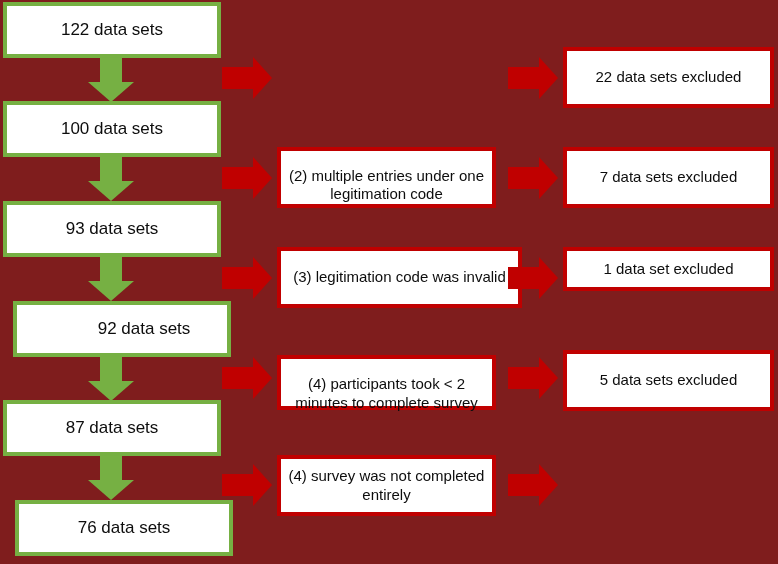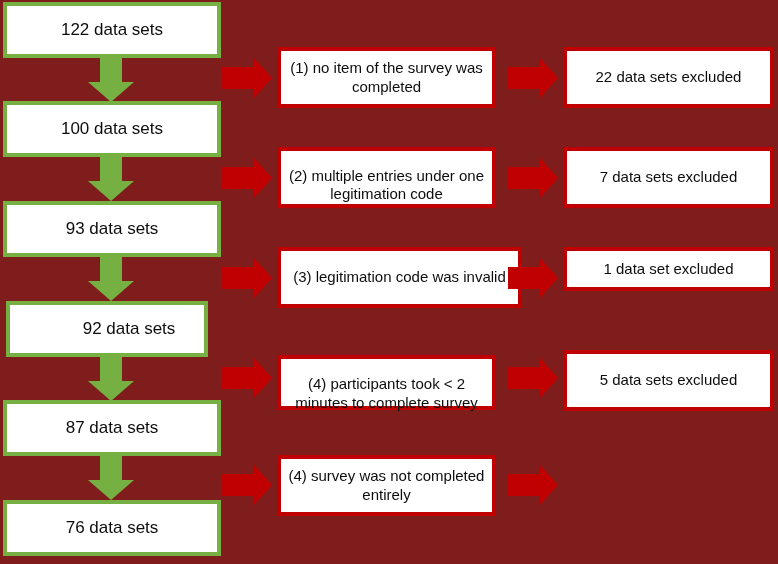--- a/index.html
+++ b/index.html
@@ -135,48 +135,45 @@
 
   <div class="green-box" style="left:3px; top:201px; width:218px; height:56px;">
     <span>93 data sets</span>
   </div>
 
   <div class="green-arrow" style="left:86px; top:257px; width:50px; height:44px;">
     <div class="shaft"></div>
     <div class="head"></div>
   </div>
 
-  <div class="green-box" style="left:6px; top:301px; width:202px; height:56px;padding-left:44px;">
+  <div class="green-box" style="left:13px; top:301px; width:218px; height:56px;padding-left:44px;">
     <span>92 data sets</span>
   </div>
 
   <div class="green-arrow" style="left:86px; top:357px; width:50px; height:44px;">
     <div class="shaft"></div>
     <div class="head"></div>
   </div>
 
   <div class="green-box" style="left:3px; top:400px; width:218px; height:56px;">
     <span>87 data sets</span>
   </div>
 
   <div class="green-arrow" style="left:86px; top:456px; width:50px; height:44px;">
     <div class="shaft"></div>
     <div class="head"></div>
   </div>
 
-  <div class="green-box" style="left:3px; top:500px; width:218px; height:56px;text-align:center;">
+  <div class="green-box" style="left:15px; top:500px; width:218px; height:56px;text-align:center;">
     <span>76 data sets</span>
   </div>
 
   <div class="red-arrow" style="left:222px; top:57px; width:50px; height:42px;">
     <div class="shaft"></div>
     <div class="head"></div>
-  </div>
-  <div class="red-box" style="left:277px; top:47px; width:219px; height:61px;">
-    <span class="txt">(1) no item of the survey was completed</span>
   </div>
   <div class="red-arrow" style="left:508px; top:57px; width:50px; height:42px;">
     <div class="shaft"></div>
     <div class="head"></div>
   </div>
   <div class="red-box" style="left:563px; top:47px; width:211px; height:61px;">
     <span class="txt">22 data sets excluded</span>
   </div>
 
   <div class="red-arrow" style="left:222px; top:157px; width:50px; height:42px;">

